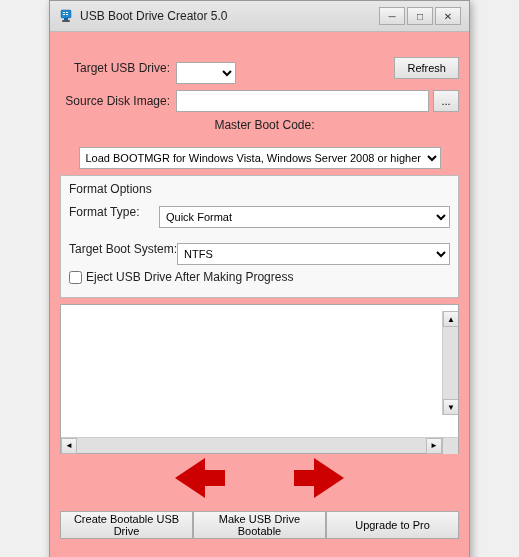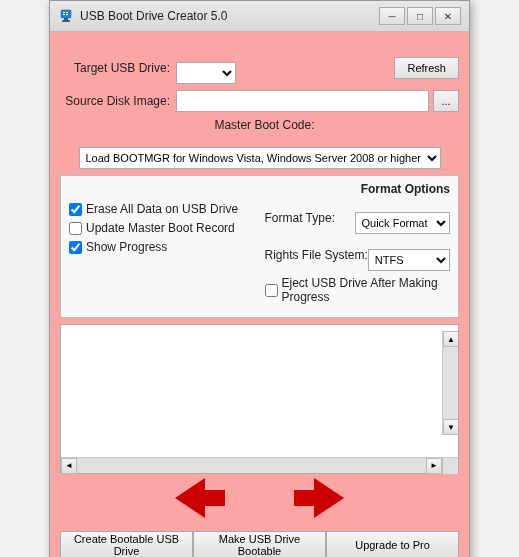--- a/index.html
+++ b/index.html
@@ -126,23 +126,21 @@
 
     .format-options-group {
       border: 1px solid #bbb;
       margin: 6px 0;
       padding: 6px 8px 8px 8px;
       background: #f8f8f8;
     }
     .format-options-title {
       font-size: 12px;
       color: #222;
-      margin-bottom: 6px;
-      font-weight: bold;
-      text-align: right;
+      font-weight: normal;
     }
     .format-options-body {
       display: flex;
       gap: 10px;
     }
     .format-left {
       flex: 1;
     }
     .format-right {
       flex: 1;
@@ -325,45 +323,31 @@
         <select style="width:100%;">
           <option>Load BOOTMGR for Windows Vista, Windows Server 2008 or higher</option>
         </select>
       </div>
     </div>
 
     <div class="format-options-group">
       <div class="format-options-title">Format Options</div>
       <div class="format-options-body">
 
-        <div class="format-left">
-          <div class="checkbox-row">
-            <input type="checkbox" id="erase" checked="" style="">
-            <label class="checkbox-label" for="erase">Erase All Data on USB Drive</label>
-          </div>
-          <div class="checkbox-row">
-            <input type="checkbox" id="update_mbr" style="">
-            <label class="checkbox-label" for="update_mbr">Update Master Boot Record</label>
-          </div>
-          <div class="checkbox-row">
-            <input type="checkbox" id="show_progress" checked="" style="">
-            <label class="checkbox-label" for="show_progress">Show Progress</label>
-          </div>
-        </div>
 
         <div class="format-right">
           <div class="format-type-row">
             <span class="format-type-label">Format Type:</span>
             <select>
               <option>Quick Format</option>
               <option>Full Format</option>
             </select>
           </div>
           <div class="target-fs-row">
-            <span class="format-type-label">Rights File System:</span>
+            <span class="format-type-label">Target Boot System:</span>
             <select>
               <option>NTFS</option>
               <option>FAT32</option>
               <option>FAT</option>
               <option>exFAT</option>
             </select>
           </div>
           <div class="checkbox-row" style="margin-top:2px;">
             <input type="checkbox" id="eject" style="">
             <label class="checkbox-label" for="eject">Eject USB Drive After Making Progress</label>

